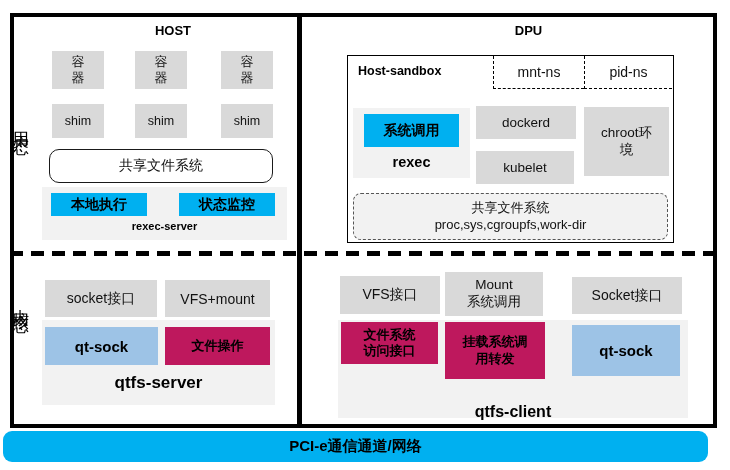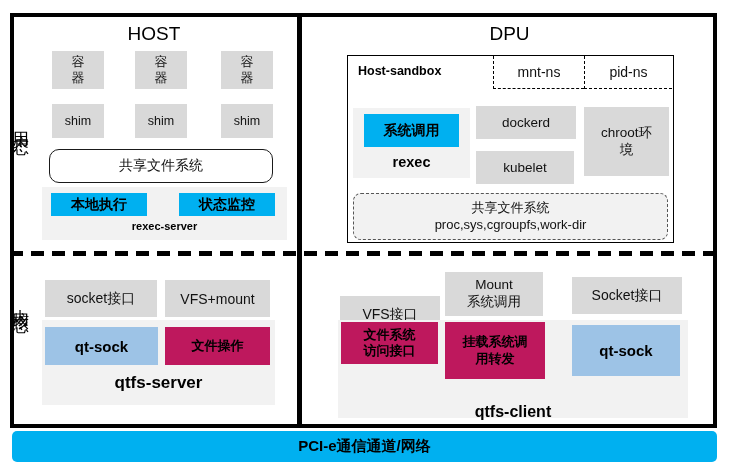--- a/index.html
+++ b/index.html
@@ -6,21 +6,21 @@
   .canvas{
     position:relative;width:730px;height:470px;background:#fff;overflow:hidden;
     font-family:"Liberation Sans","DejaVu Sans",sans-serif;color:#111;
   }
   .abs{position:absolute;box-sizing:border-box;}
   .cell{display:flex;align-items:center;justify-content:center;text-align:center;}
   .prewrap{white-space:pre-line;line-height:1.25;}
   .frame{border:4px solid #000;background:transparent;}
   .vdiv{background:#000;}
   .hdash{background:repeating-linear-gradient(to right,#000 0,#000 13px,transparent 13px,transparent 21px);}
-  .zone-title{font-weight:normal;font-size:19px;text-align:center;color:#000;}
+  .zone-title{font-weight:bold;font-size:13px;text-align:center;color:#000;margin-left:19px;}
   .box-gray{background:#d9d9d9;font-size:14px;}
   .box-blue{background:#00b0f0;font-weight:bold;font-size:14px;color:#000;}
   .box-lblue{background:#9dc3e6;font-weight:bold;font-size:15px;color:#000;}
   .box-green{background:#be185d;font-weight:bold;font-size:13px;color:#000;}
   .panel{background:#f2f2f2;}
   .panel-label{position:absolute;left:0;right:0;text-align:center;font-weight:bold;color:#000;}
   .rounded-solid{background:#fff;border:1.5px solid #1a1a1a;border-radius:10px;font-size:14px;}
   .sandbox{background:#fff;border:1.5px solid #000;}
   .sandbox-label{font-weight:bold;font-size:12.5px;color:#000;}
   .ns-box{border-left:1.5px dashed #000;border-bottom:1.5px dashed #000;font-size:14px;}
@@ -87,29 +87,29 @@
 
     <div class="abs cell box-gray" style="left:128px;top:50px;width:100px;height:33px;font-size:13.5px;">dockerd</div>
     <div class="abs cell box-gray" style="left:128px;top:95px;width:98px;height:33px;font-size:13.5px;">kubelet</div>
     <div class="abs cell box-gray prewrap" style="left:236px;top:51px;width:85px;height:69px;font-size:13.5px;">chroot环
 境</div>
 
     <div class="abs cell dashed-panel prewrap" style="left:5px;top:137px;width:315px;height:47px;">共享文件系统
 proc,sys,cgroupfs,work-dir</div>
   </div>
 
-  <div class="abs cell box-gray" style="left:340px;top:276px;width:100px;height:38px;margin-top:20px;">VFS接口</div>
+  <div class="abs cell box-gray" style="left:340px;top:276px;width:100px;height:38px;">VFS接口</div>
   <div class="abs cell box-gray prewrap" style="left:445px;top:272px;width:98px;height:44px;font-size:13.5px;">Mount
 系统调用</div>
   <div class="abs cell box-gray" style="left:572px;top:277px;width:110px;height:37px;">Socket接口</div>
 
   <div class="abs panel" style="left:338px;top:320px;width:350px;height:98px;">
     <div class="abs cell box-green prewrap" style="left:3px;top:2px;width:97px;height:42px;">文件系统
 访问接口</div>
     <div class="abs cell box-green prewrap" style="left:107px;top:2px;width:100px;height:57px;">挂载系统调
 用转发</div>
     <div class="abs cell box-lblue" style="left:234px;top:5px;width:108px;height:51px;">qt-sock</div>
     <div class="panel-label" style="top:67px;font-size:16px;margin-top:16px;">qtfs-client</div>
   </div>
 
-  <div class="abs cell pcie" style="left:12px;top:431px;width:705px;height:31px;">PCI-e通信通道/网络</div>
+  <div class="abs cell pcie" style="left:3px;top:431px;width:705px;height:31px;border-radius:9px;">PCI-e通信通道/网络</div>
 
 </div>
 
 </body></html>

